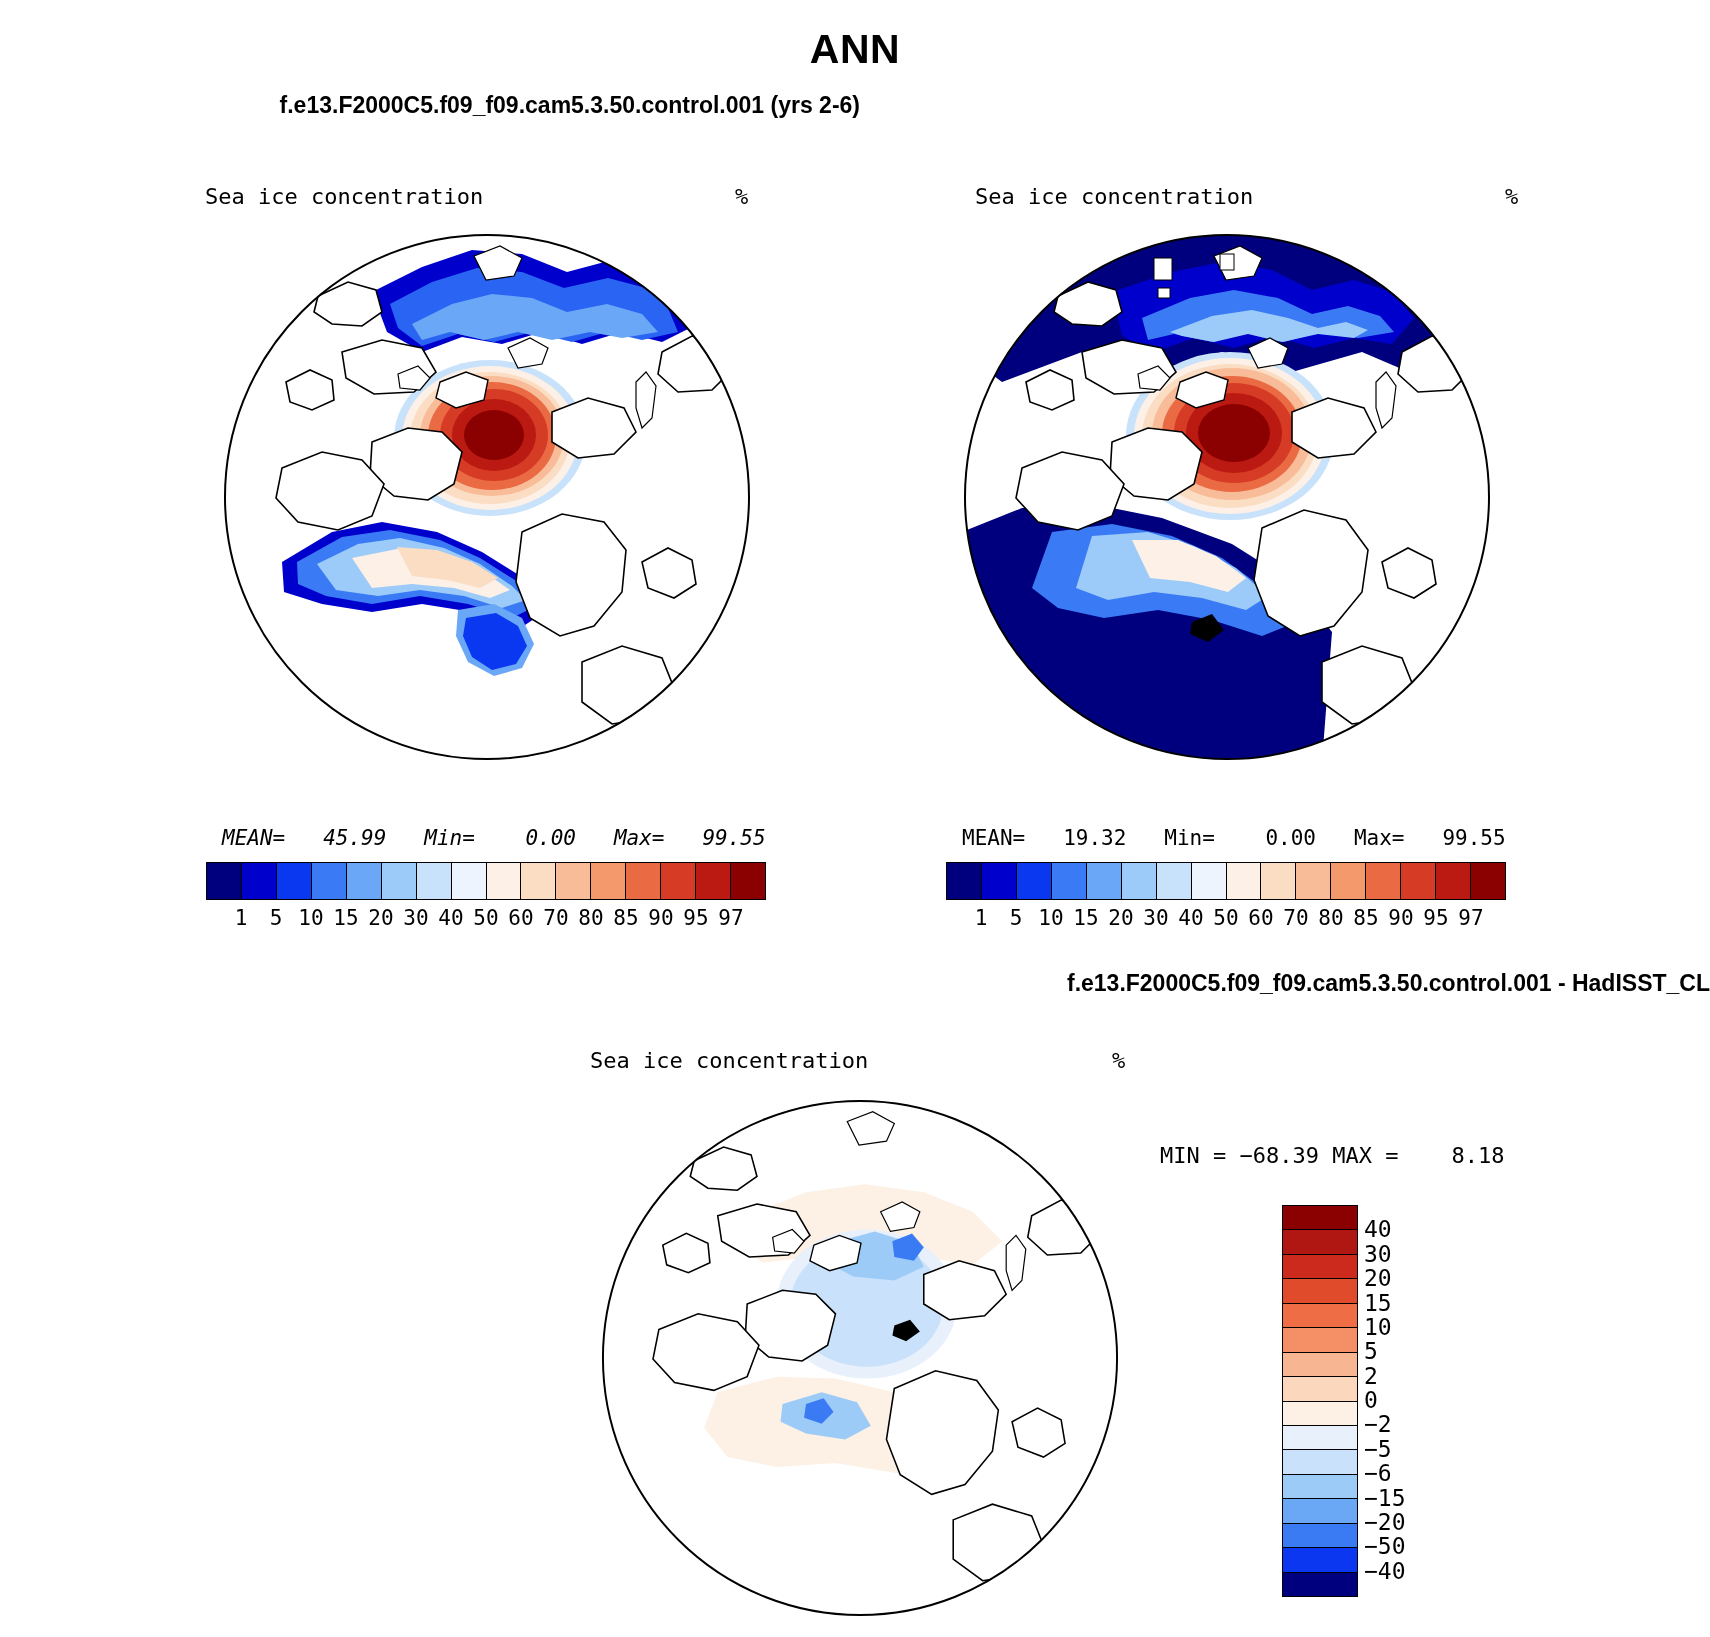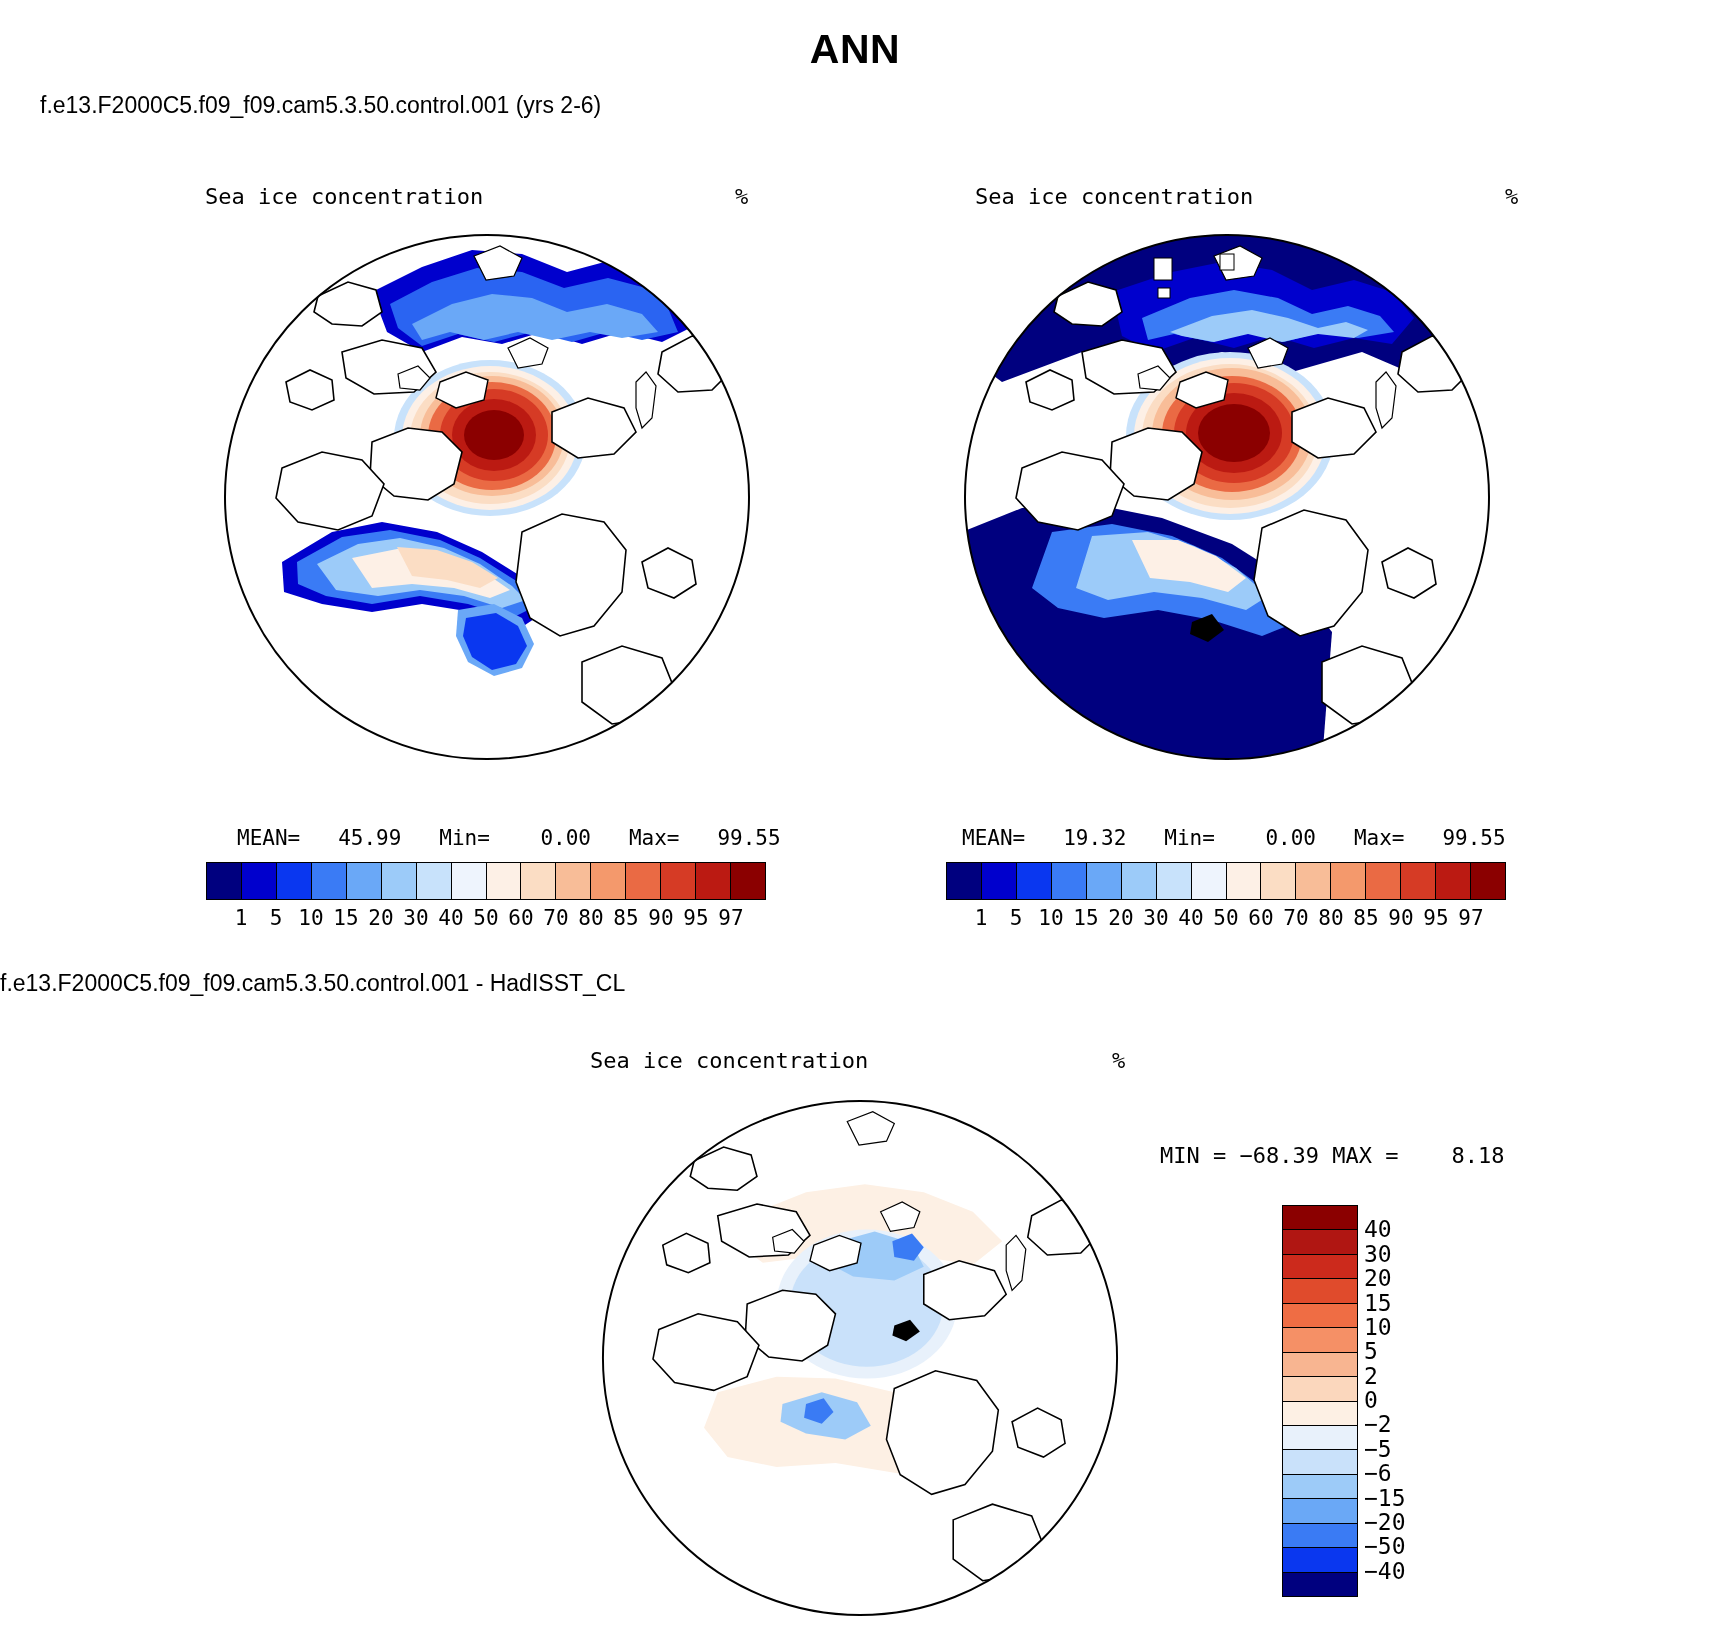--- a/index.html
+++ b/index.html
@@ -26,22 +26,22 @@
     left: 0;
     width: 1710px;
     text-align: center;
     font-size: 41px;
     font-weight: bold;
     letter-spacing: 0.5px;
   }
   .panel-title {
     position: absolute;
     font-size: 23px;
-    font-weight: normal;
-    text-align: left;
+    font-weight: bold;
+    text-align: right;
   }
   .panel-title.left  { top: 92px; left: 40px;  width: 820px; }
   .panel-title.right { top: 92px; left: 860px; width: 820px; }
   .panel-title.diff  { top: 970px; left: 0;    width: 1710px; font-size: 23px; }
 
   .varline {
     position: absolute;
     font-family: "DejaVu Sans Mono", monospace;
     font-size: 22px;
     letter-spacing: 0px;
@@ -165,21 +165,21 @@
         <path d="M414,150 L424,140 L434,154 L430,186 L420,196 L414,176 Z" fill="#ffffff" stroke="#000" stroke-width="1.2"></path>
         <path d="M218,150 L244,140 L266,148 L262,168 L234,176 L214,166 Z" fill="#ffffff" stroke="#000" stroke-width="1.4"></path>
         <path d="M176,142 L196,134 L208,146 L198,158 L178,156 Z" fill="#ffffff" stroke="#000" stroke-width="1.2"></path>
         <path d="M286,116 L308,106 L326,116 L320,132 L296,136 Z" fill="#ffffff" stroke="#000" stroke-width="1.2"></path>
         <path d="M252,24 L278,14 L300,26 L292,44 L264,48 Z" fill="#ffffff" stroke="#000" stroke-width="1.2"></path>
       </g>
       <circle cx="265" cy="265" r="262" fill="none" stroke="#000" stroke-width="2"></circle>
     </svg>
   </div>
 
-  <div class="statline" style="top:826px; left:237px;">MEAN=   45.99   Min=    0.00   Max=   99.55</div>
+  <div class="statline" style="top:826px; left:222px;font-style:italic;">MEAN=   45.99   Min=    0.00   Max=   99.55</div>
 
   <div class="cbar-wrap" style="top:862px; left:206px; width:560px;">
     <div class="cbar">
       <div class="cell" style="background:#00007f"></div>
       <div class="cell" style="background:#0000cd"></div>
       <div class="cell" style="background:#0a37f0"></div>
       <div class="cell" style="background:#3a7bf5"></div>
       <div class="cell" style="background:#6aa8f7"></div>
       <div class="cell" style="background:#9ccbf9"></div>
       <div class="cell" style="background:#c8e2fb"></div>

